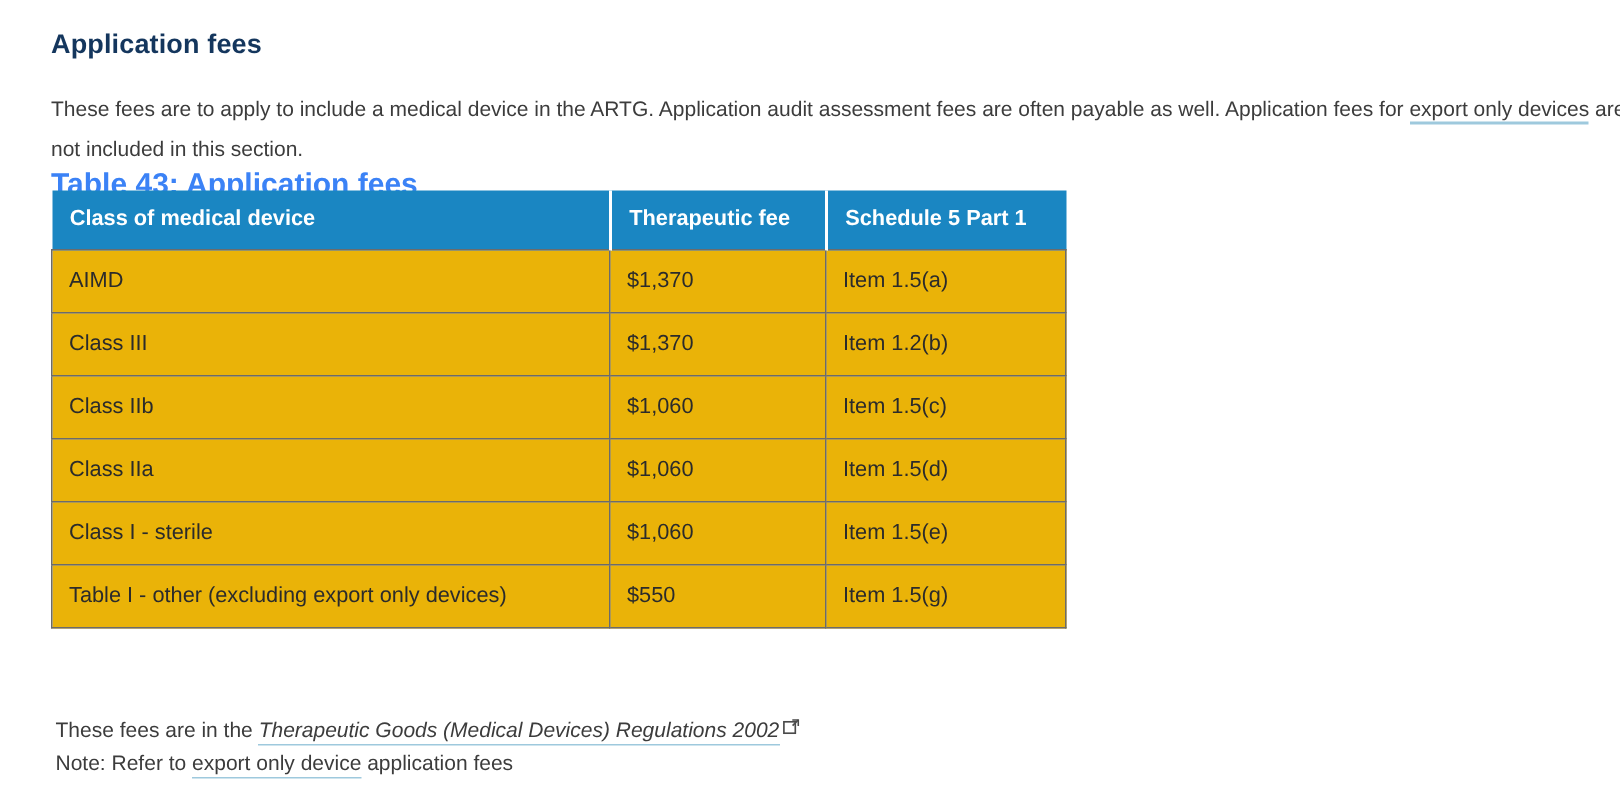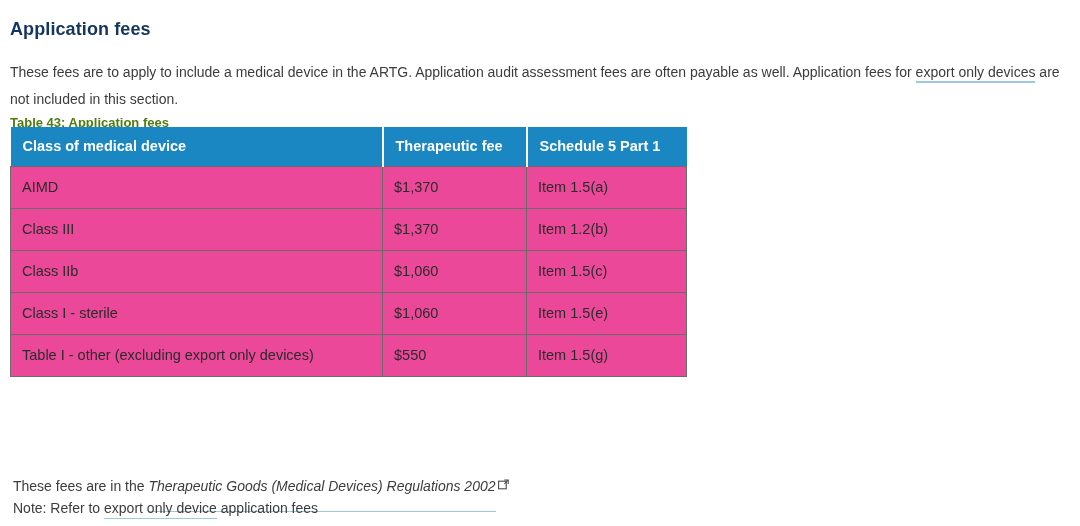--- a/index.html
+++ b/index.html
@@ -13,20 +13,21 @@
     font-family: "Liberation Sans", sans-serif;
     color: #333333;
     overflow: hidden;
   }
   .page {
     position: relative;
     width: 905px;
     height: 526px;
     padding: 0;
     box-sizing: border-box;
+    margin-left: 24px;
   }
 
   
   .section-title {
     position: absolute;
     left: 10px;
     top: 5px;
     font-size: 18px;
     font-weight: bold;
     color: #14365d;
@@ -50,23 +51,23 @@
     border-bottom: 2px solid #9ec9dd;
     padding-bottom: 1px;
     cursor: pointer;
   }
 
   
   .table-caption {
     position: absolute;
     left: 10px;
     top: 113px;
-    font-size: 13px;
+    font-size: 20px;
     font-weight: bold;
-    color: #4d7c0f;
+    color: #3b82f6;
     line-height: 20px;
   }
 
   
   .fees-table {
     position: absolute;
     left: 10px;
     top: 127px;
     border-collapse: collapse;
     table-layout: fixed;
@@ -87,21 +88,21 @@
   .fees-table th:last-child {
     border-right: none;
   }
   .fees-table td {
     border: 1px solid #6b6b6b;
     padding: 10px 11px 11px 11px;
     color: #2b2b2b;
     vertical-align: middle;
     line-height: 20px;
     height: 20px;
-    background: #ec4899;
+    background: #eab308;
   }
   .col-class  { width: 372px; }
   .col-fee    { width: 144px; }
   .col-sched  { width: 160px; }
 
   
   .footnotes {
     position: absolute;
     left: 13px;
     top: 475px;
@@ -110,21 +111,21 @@
     color: #3c3c3c;
   }
   .footnote-line {
     white-space: nowrap;
   }
   .reg-link {
     font-style: italic;
     color: #3c3c3c;
     text-decoration: none;
     border-bottom: 1.5px solid #9ec9dd;
-    padding-bottom: 17px;
+    padding-bottom: 2px;
   }
   .ext-icon {
     display: inline-block;
     width: 11px;
     height: 11px;
     position: relative;
     margin-left: 2px;
     vertical-align: 1px;
   }
   .ext-icon svg { display: block; }
@@ -168,20 +169,25 @@
       </tr>
       <tr>
         <td>Class III</td>
         <td>$1,370</td>
         <td>Item 1.2(b)</td>
       </tr>
       <tr>
         <td>Class IIb</td>
         <td>$1,060</td>
         <td>Item 1.5(c)</td>
+      </tr>
+      <tr>
+        <td>Class IIa</td>
+        <td>$1,060</td>
+        <td>Item 1.5(d)</td>
       </tr>
       <tr>
         <td>Class I - sterile</td>
         <td>$1,060</td>
         <td>Item 1.5(e)</td>
       </tr>
       <tr>
         <td>Table I - other (excluding export only devices)</td>
         <td>$550</td>
         <td>Item 1.5(g)</td>

